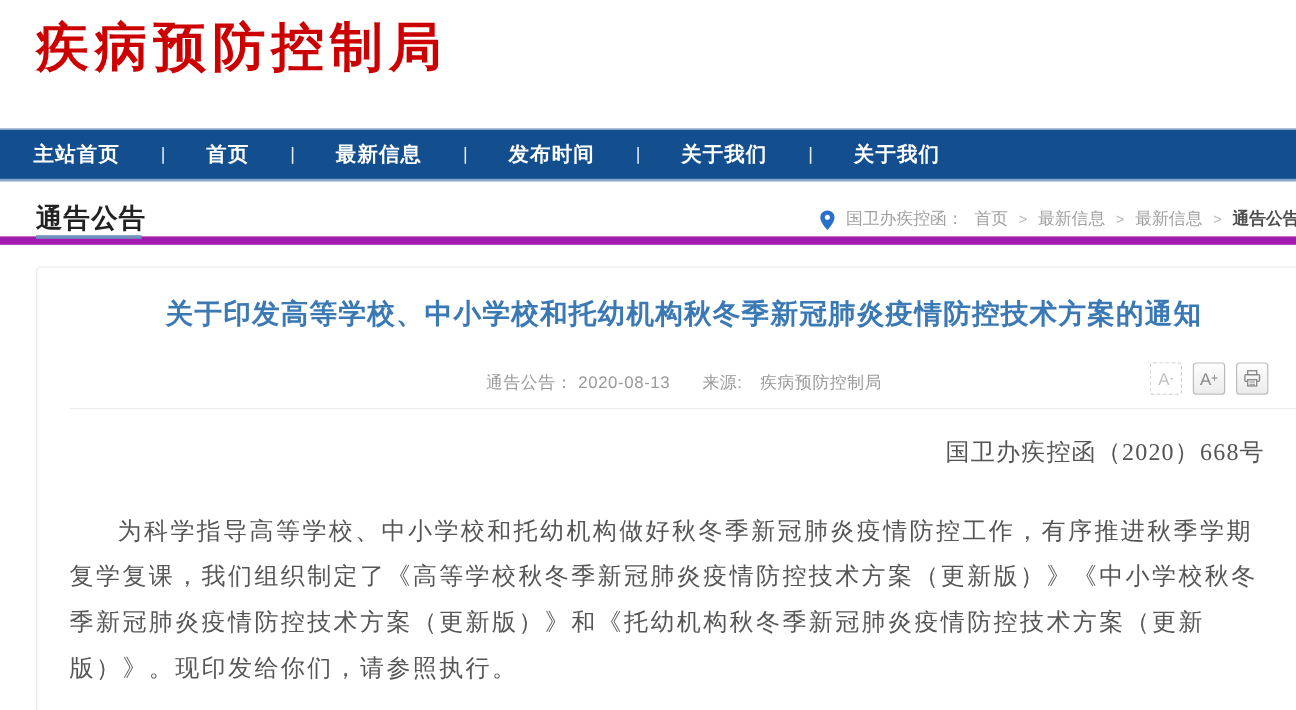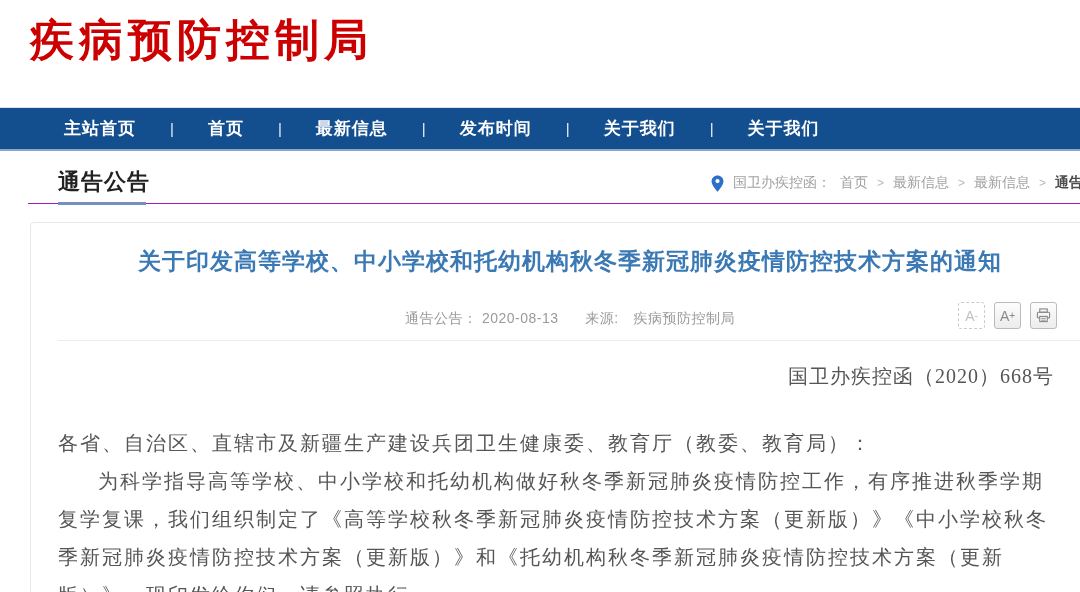--- a/index.html
+++ b/index.html
@@ -18,41 +18,40 @@
   }
 
   
   .main-nav {
     height: 44px;
     background: #134e8e;
     border-top: 1px solid #d9e2ee;
     border-bottom: 2px solid #8aa6cc;
     display: flex;
     align-items: center;
-    padding-left: 64px;
+    padding-left: 28px;
     gap: 34px;
   }
   .nav-link {
     color: #ffffff;
     font-size: 17px;
     font-weight: bold;
     text-decoration: none;
     letter-spacing: 1px;
     cursor: pointer;
     white-space: nowrap;
   }
   .nav-sep { color: #e8eef6; font-size: 15px; font-weight: normal; }
 
   
   .section-bar {
     position: relative;
     margin-top: 16px;
-    border-bottom: 1px solid #a21caf;
+    border-bottom: 7px solid #a21caf;
     height: 37px;
-    margin-left: 28px;
   }
   .section-heading {
     display: inline-block;
     margin-left: 30px;
     font-size: 22px;
     font-weight: bold;
     color: #222222;
     letter-spacing: 1px;
   }
   .section-heading-underline {
@@ -231,16 +230,15 @@
         </svg>
       </button>
     </div>
   </div>
 
   <hr class="meta-divider">
 
   <p class="doc-number">国卫办疾控函（2020）668号</p>
 
   <div class="body-text">
-    <p>各省、自治区、直辖市及新疆生产建设兵团卫生健康委、教育厅（教委、教育局）：</p>
     <p class="indent">为科学指导高等学校、中小学校和托幼机构做好秋冬季新冠肺炎疫情防控工作，有序推进秋季学期复学复课，我们组织制定了《高等学校秋冬季新冠肺炎疫情防控技术方案（更新版）》《中小学校秋冬季新冠肺炎疫情防控技术方案（更新版）》和《托幼机构秋冬季新冠肺炎疫情防控技术方案（更新版）》。现印发给你们，请参照执行。</p>
   </div>
 </main>
 
 </body></html>

